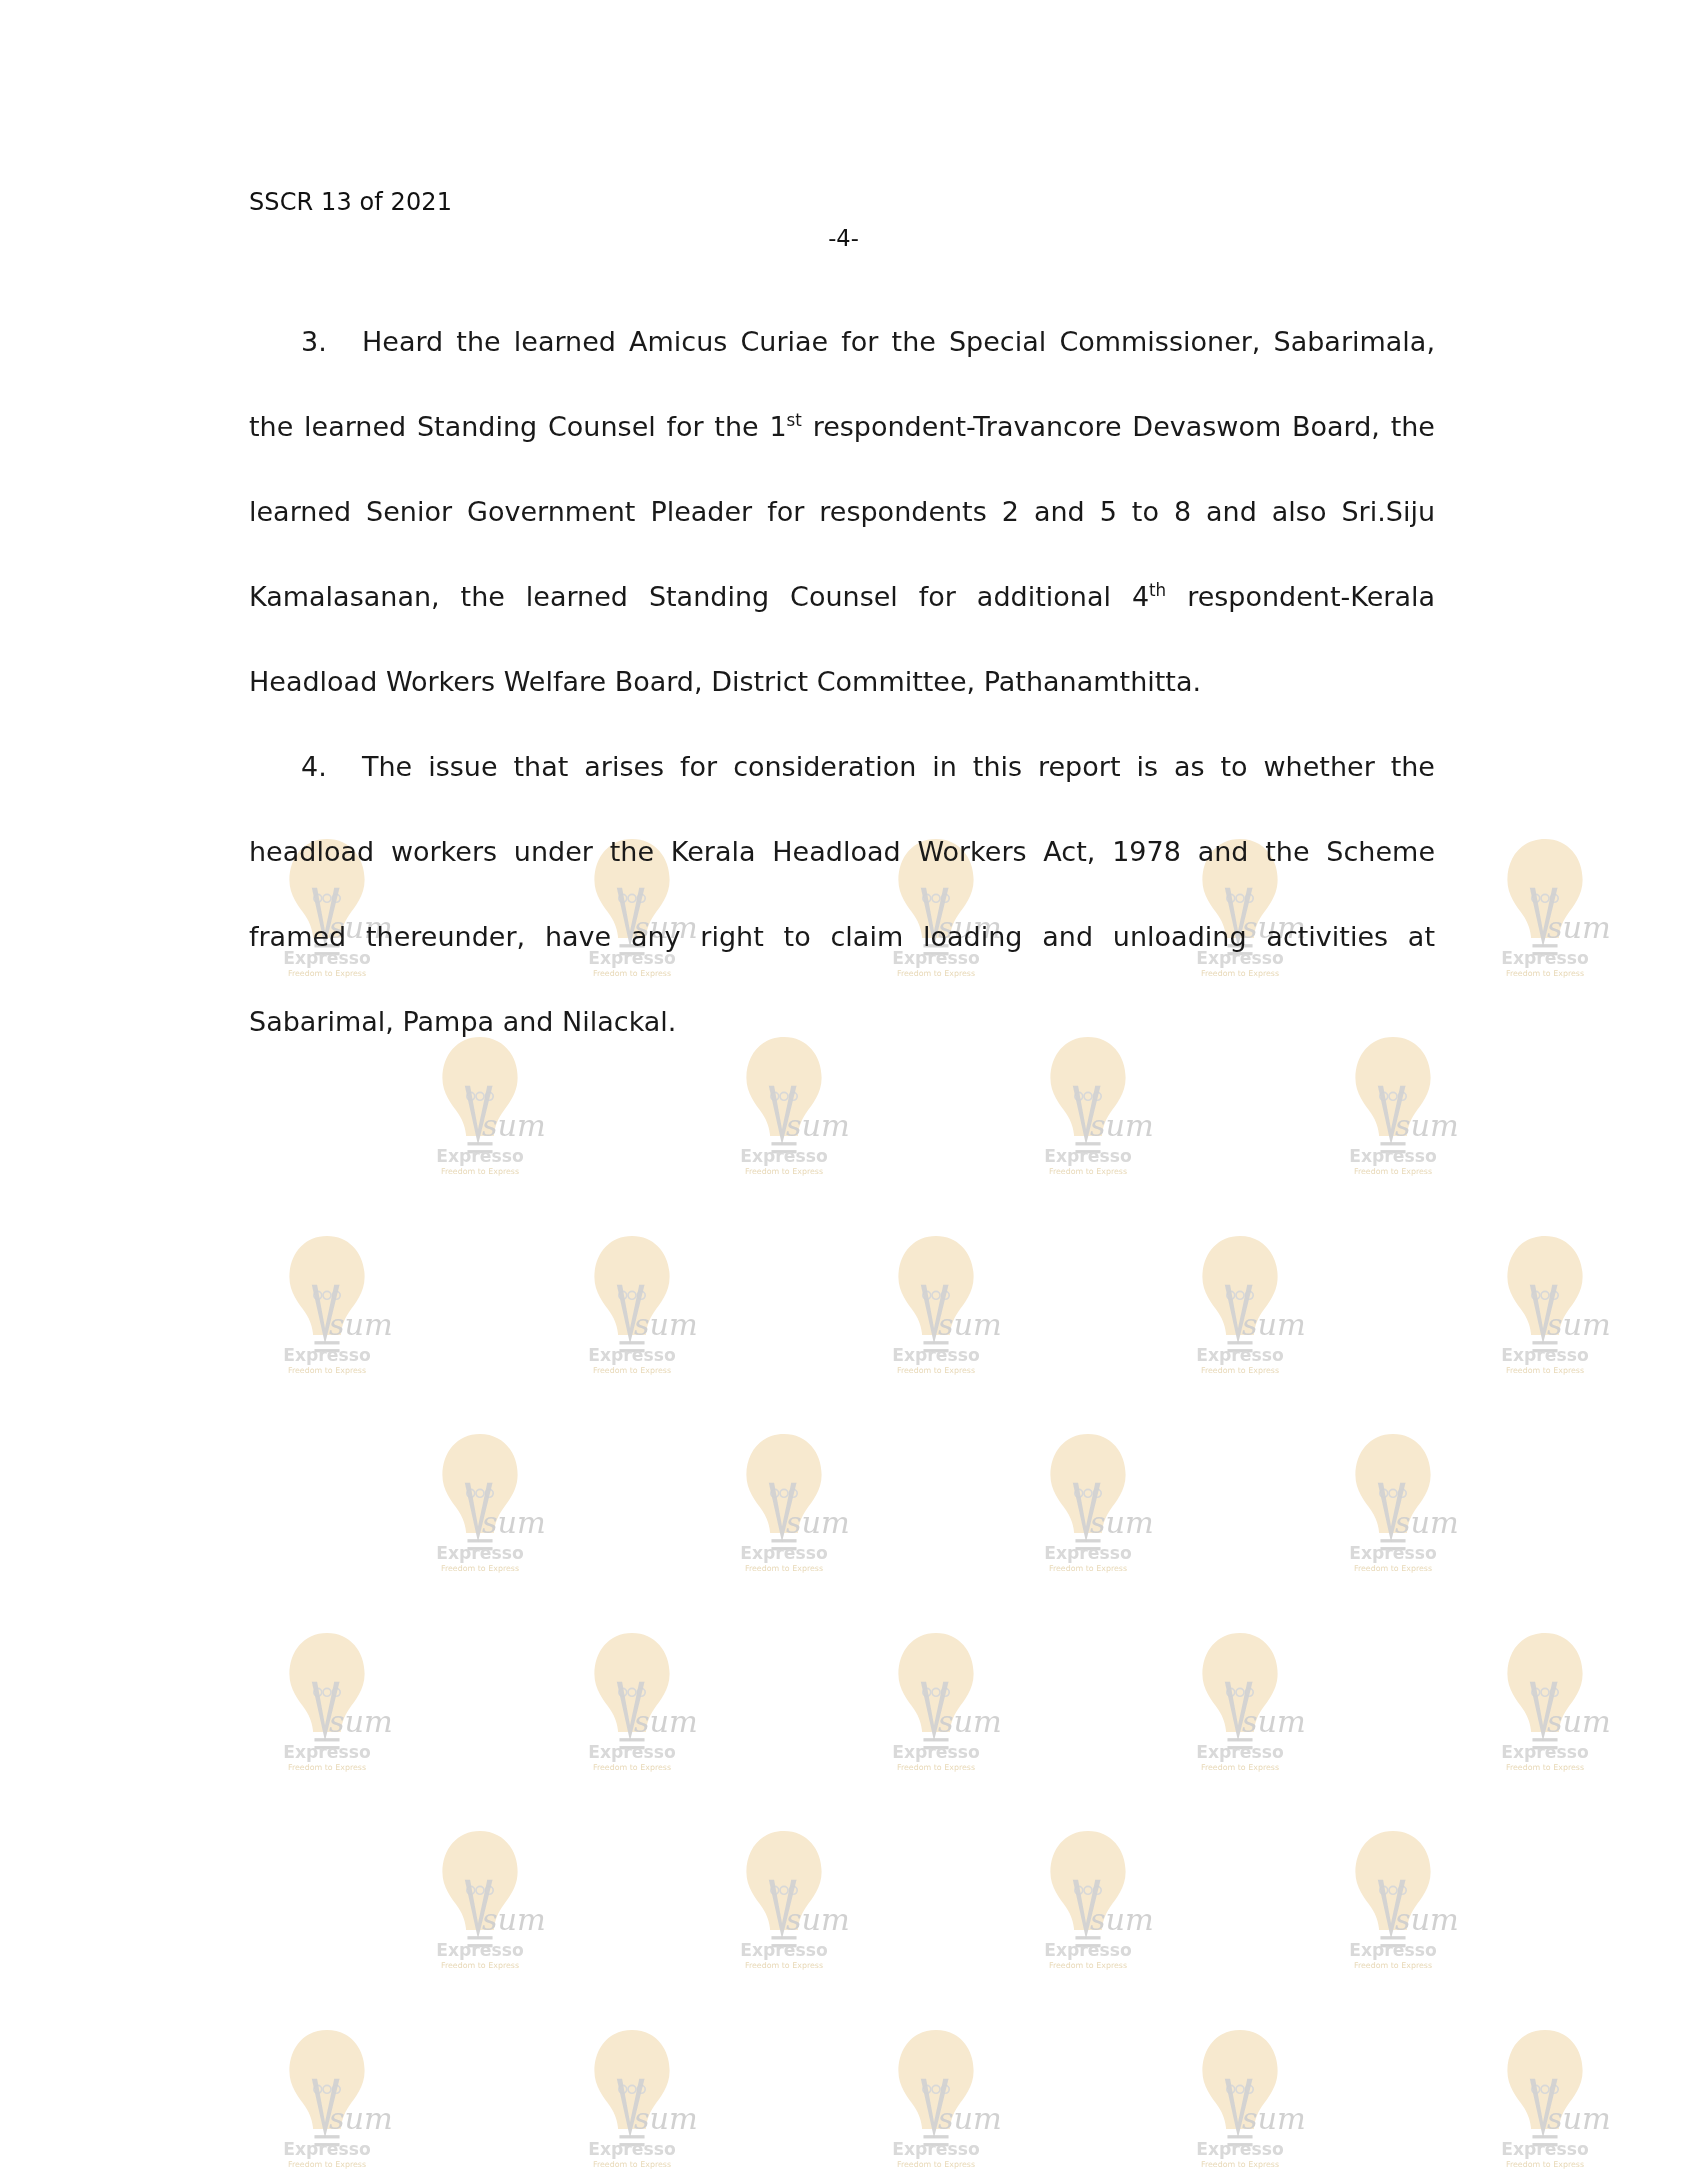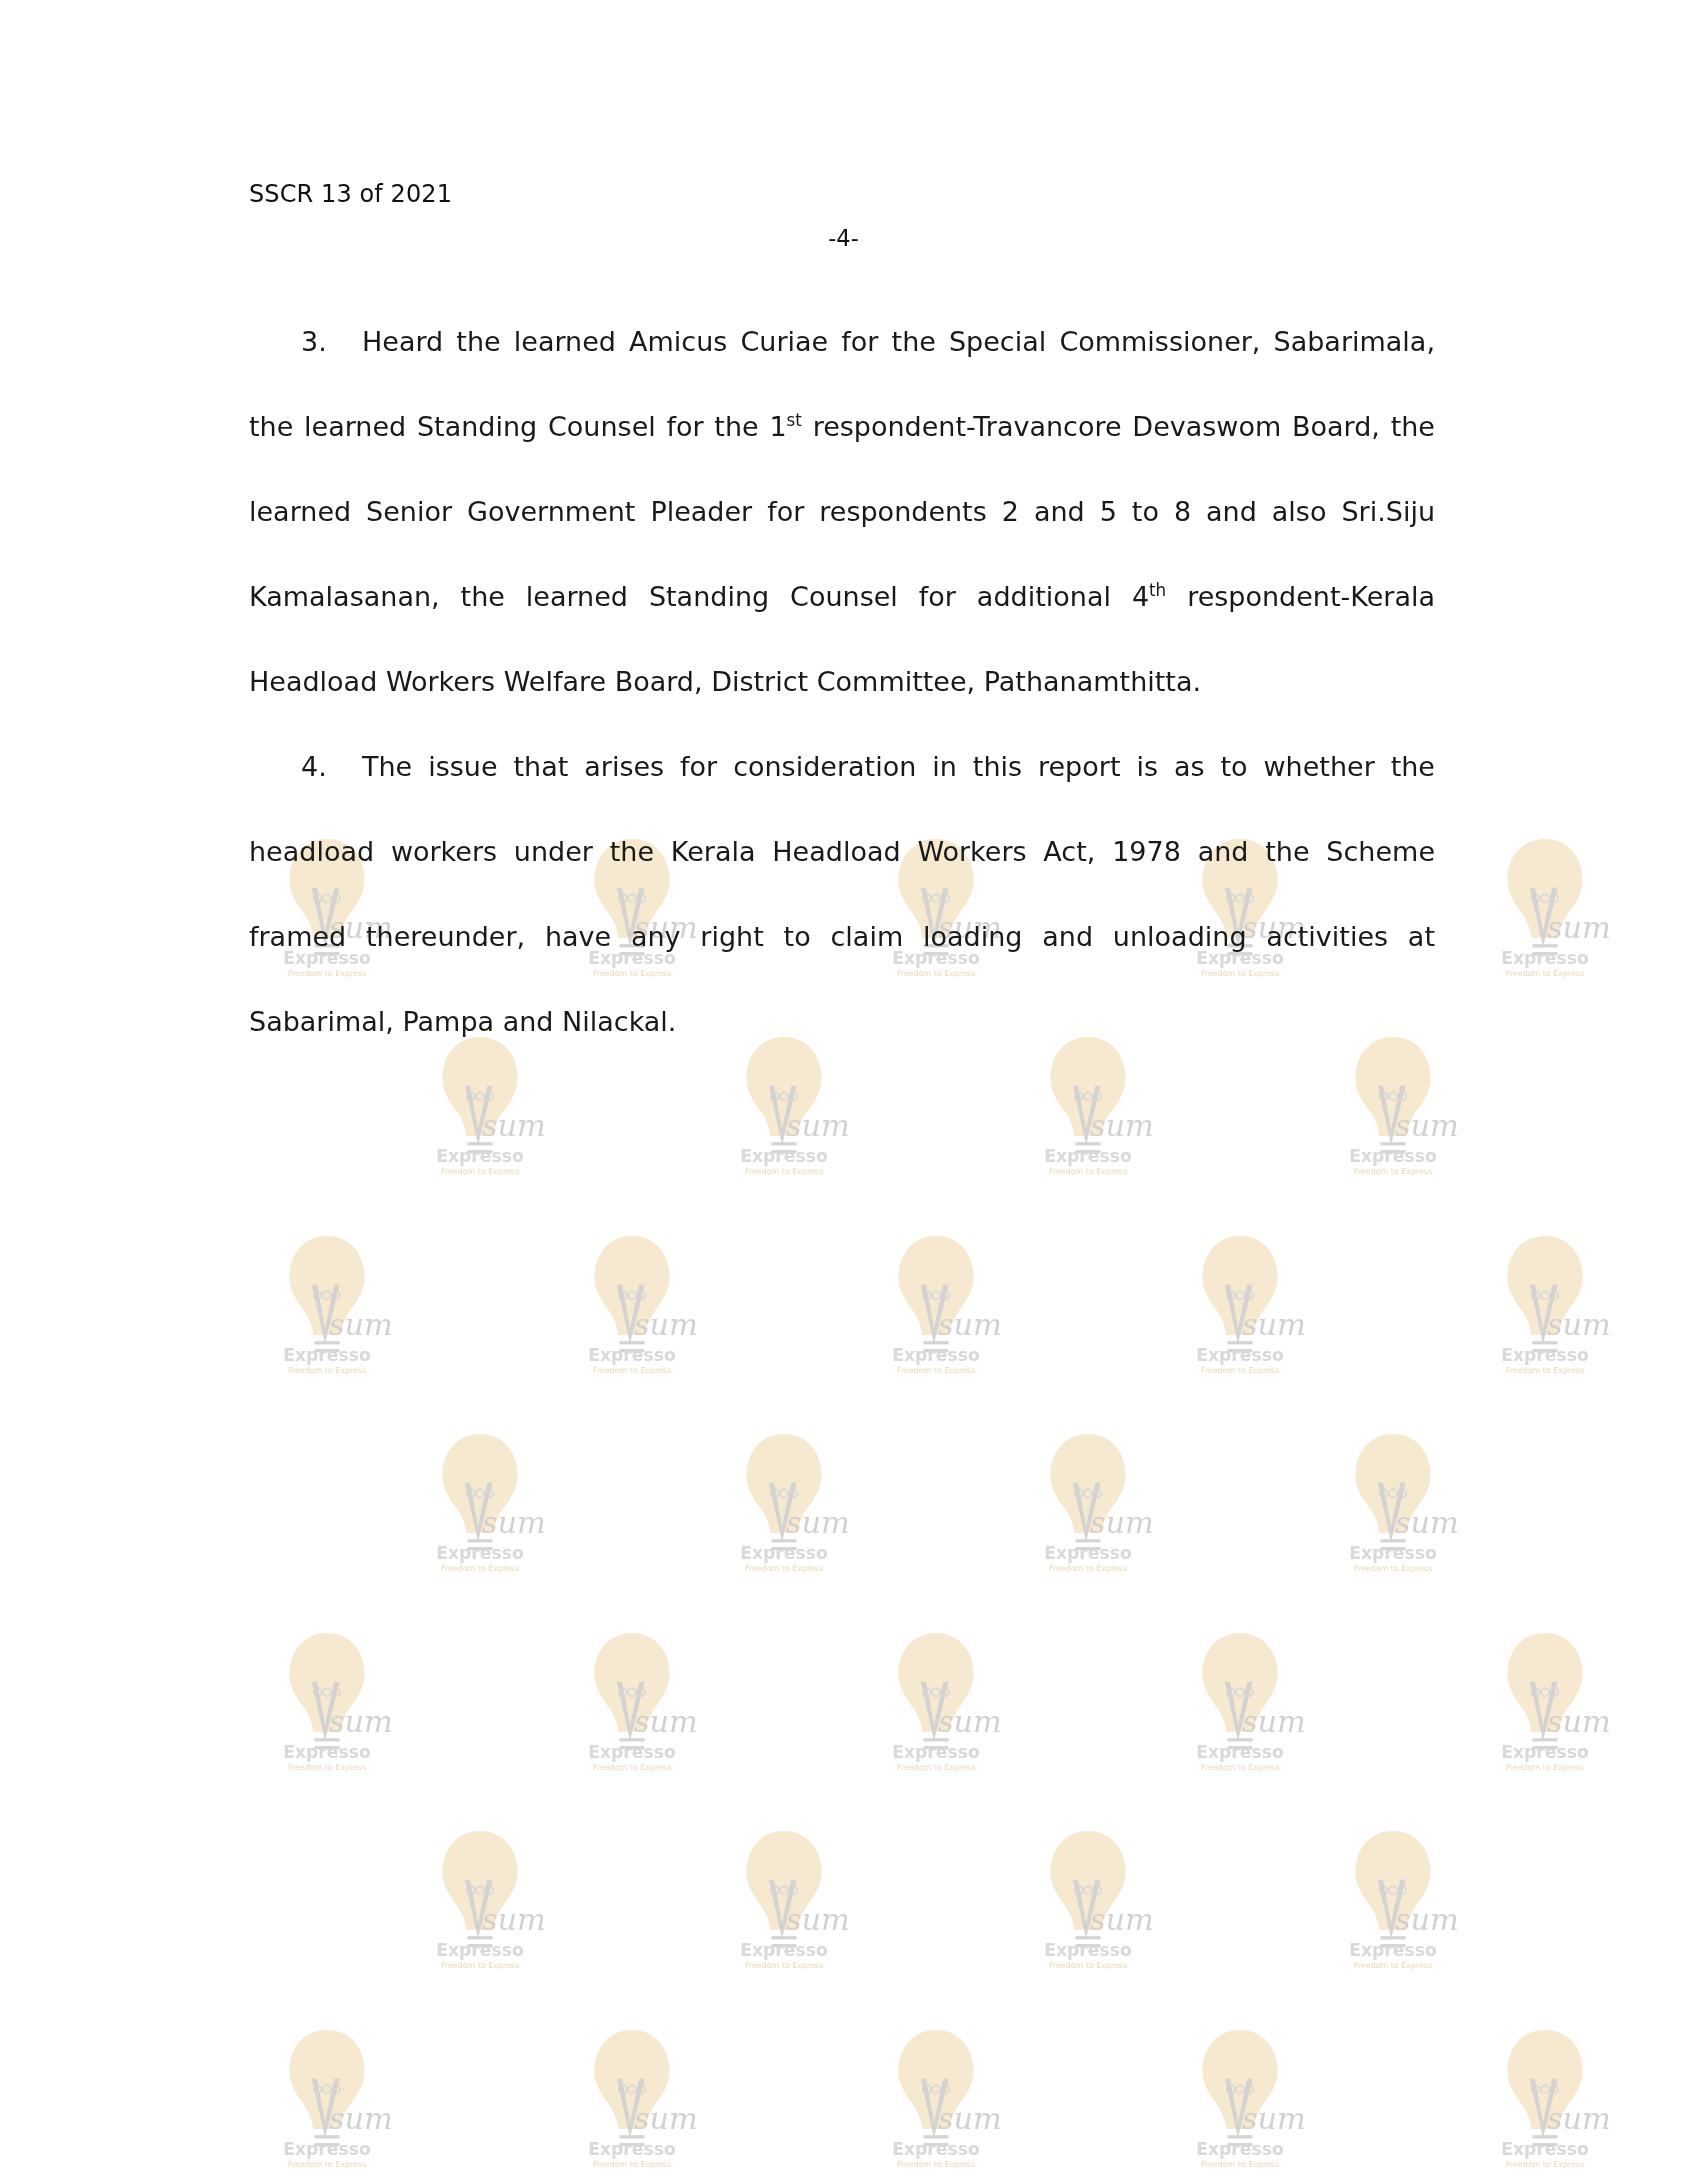--- a/index.html
+++ b/index.html
@@ -38,21 +38,21 @@
 
   
   .content {
     position: relative;
     z-index: 2;
   }
 
   .doc-header {
     position: absolute;
     left: 249px;
-    top: 180px;
+    top: 188px;
     font-size: 24px;
     line-height: 1.2;
     letter-spacing: 0.1px;
     color: #111;
     white-space: nowrap;
   }
 
   .page-number {
     position: absolute;
     left: 0;

